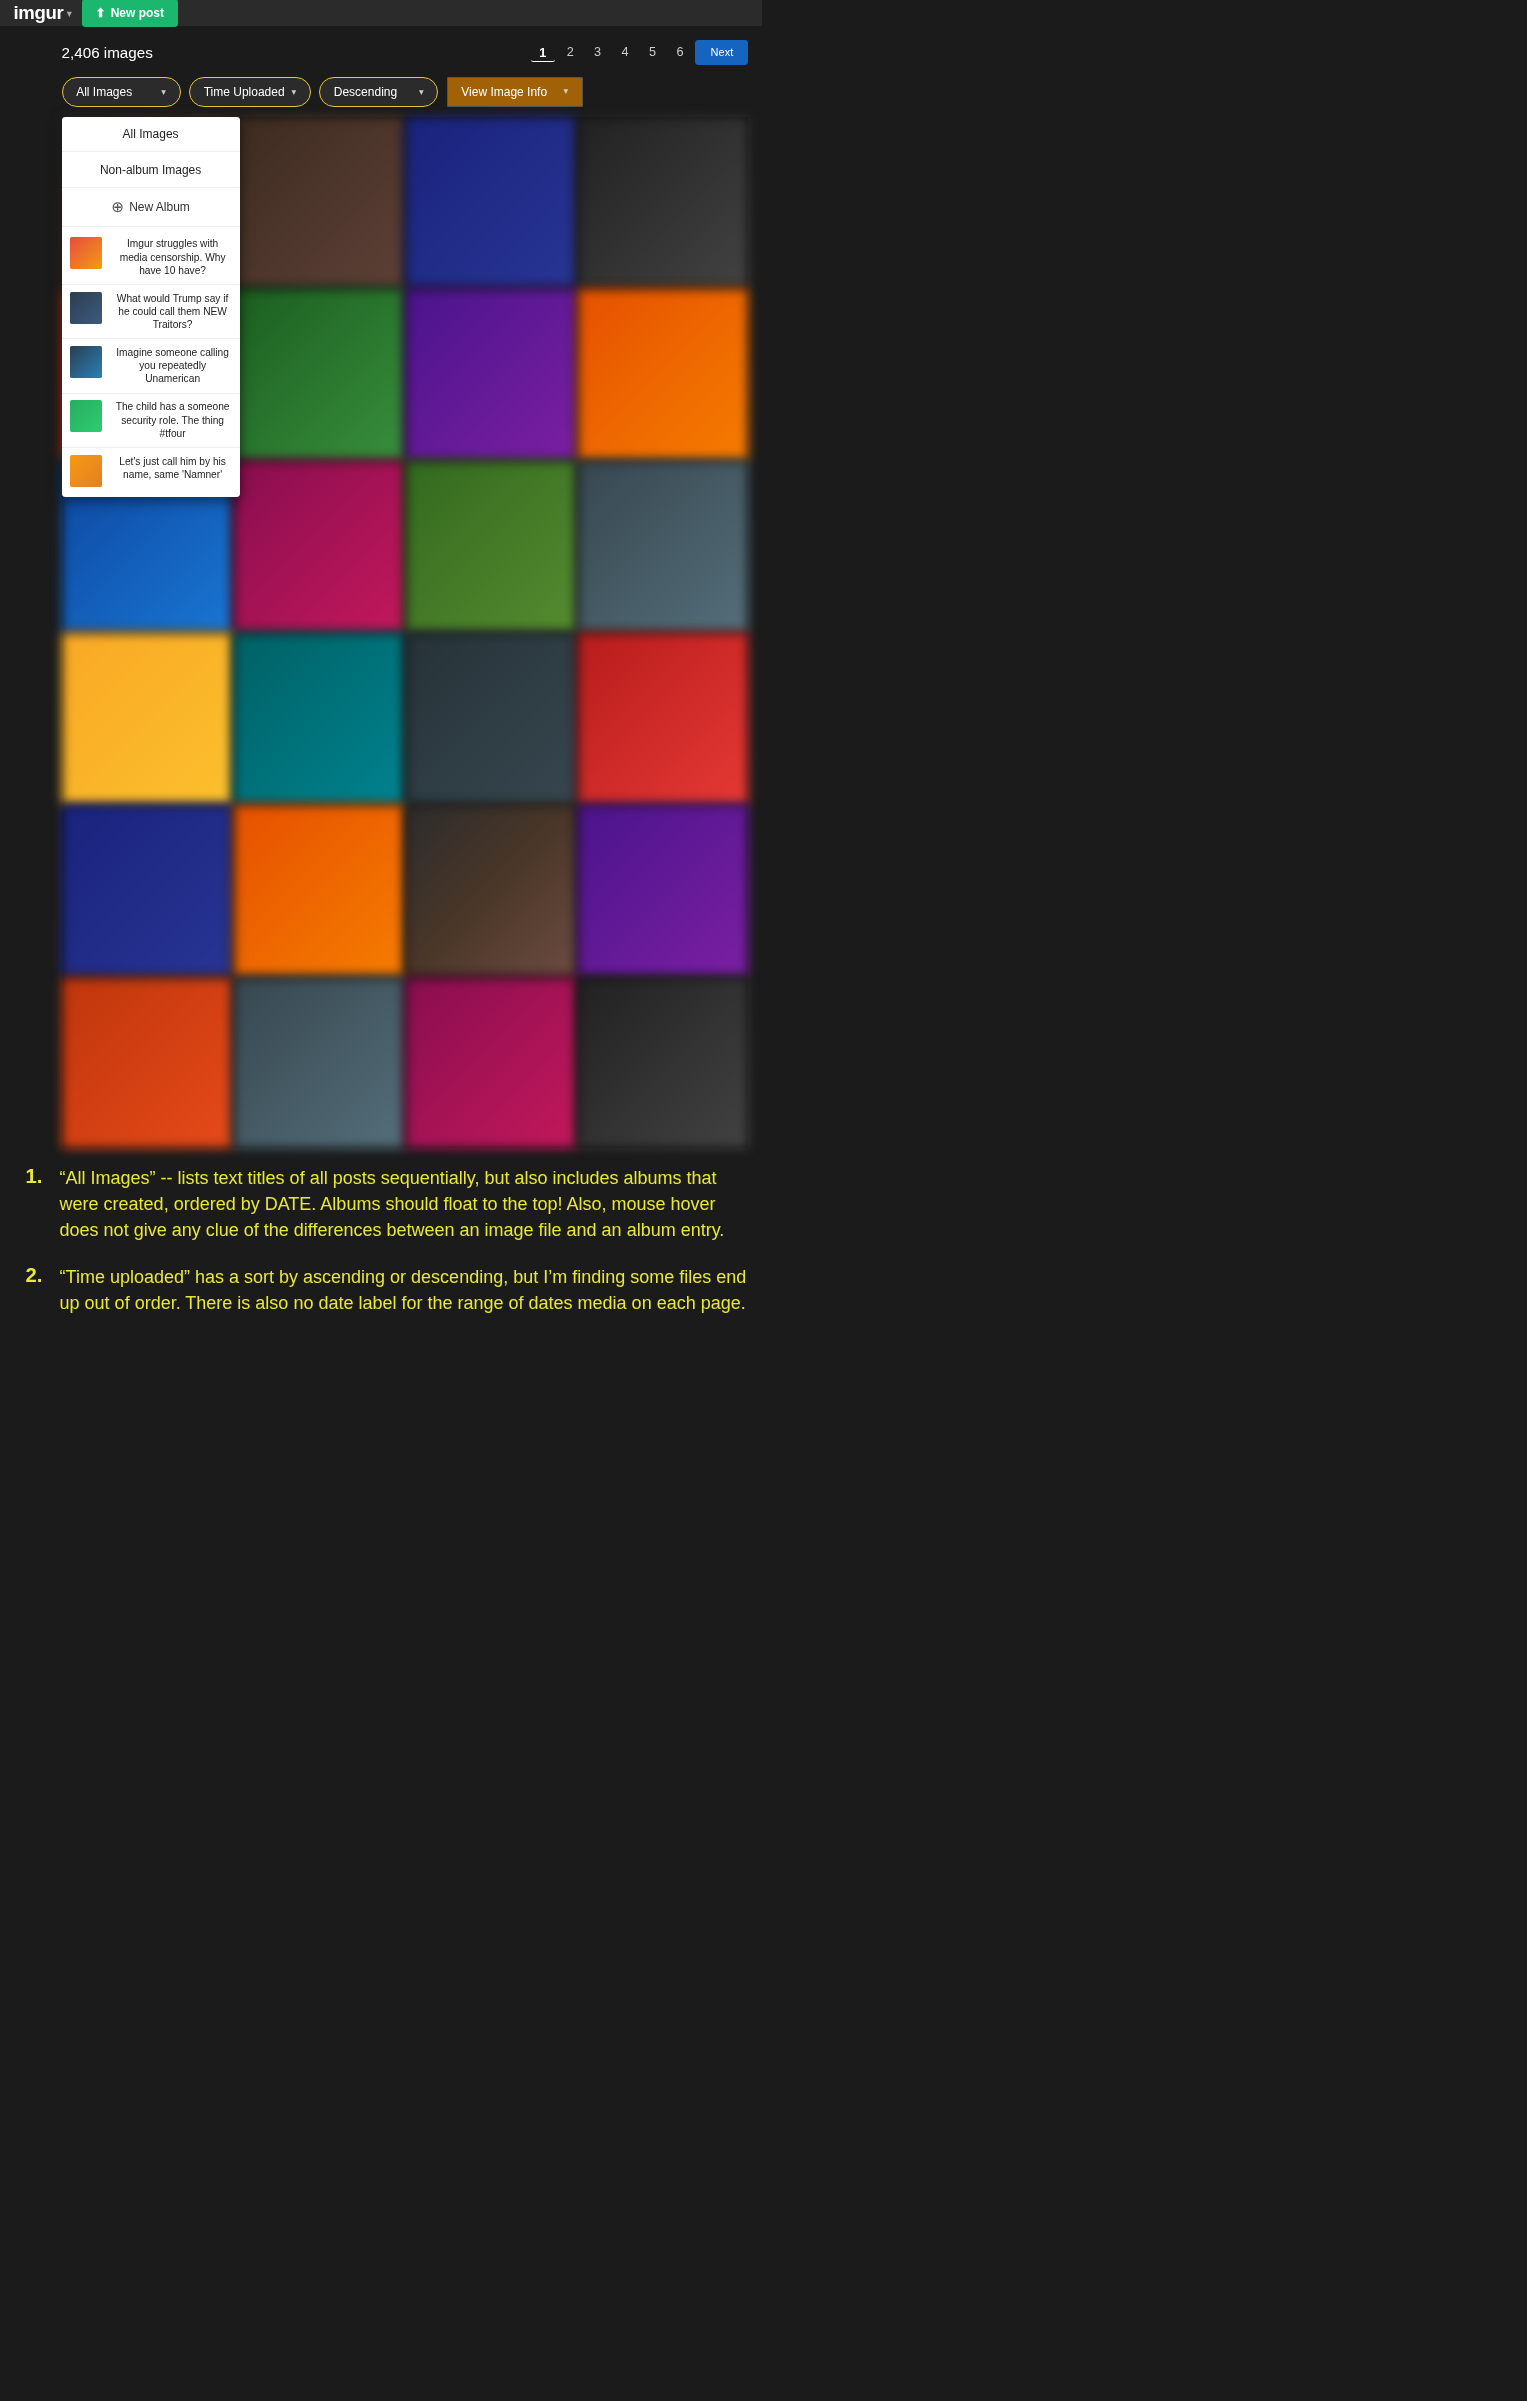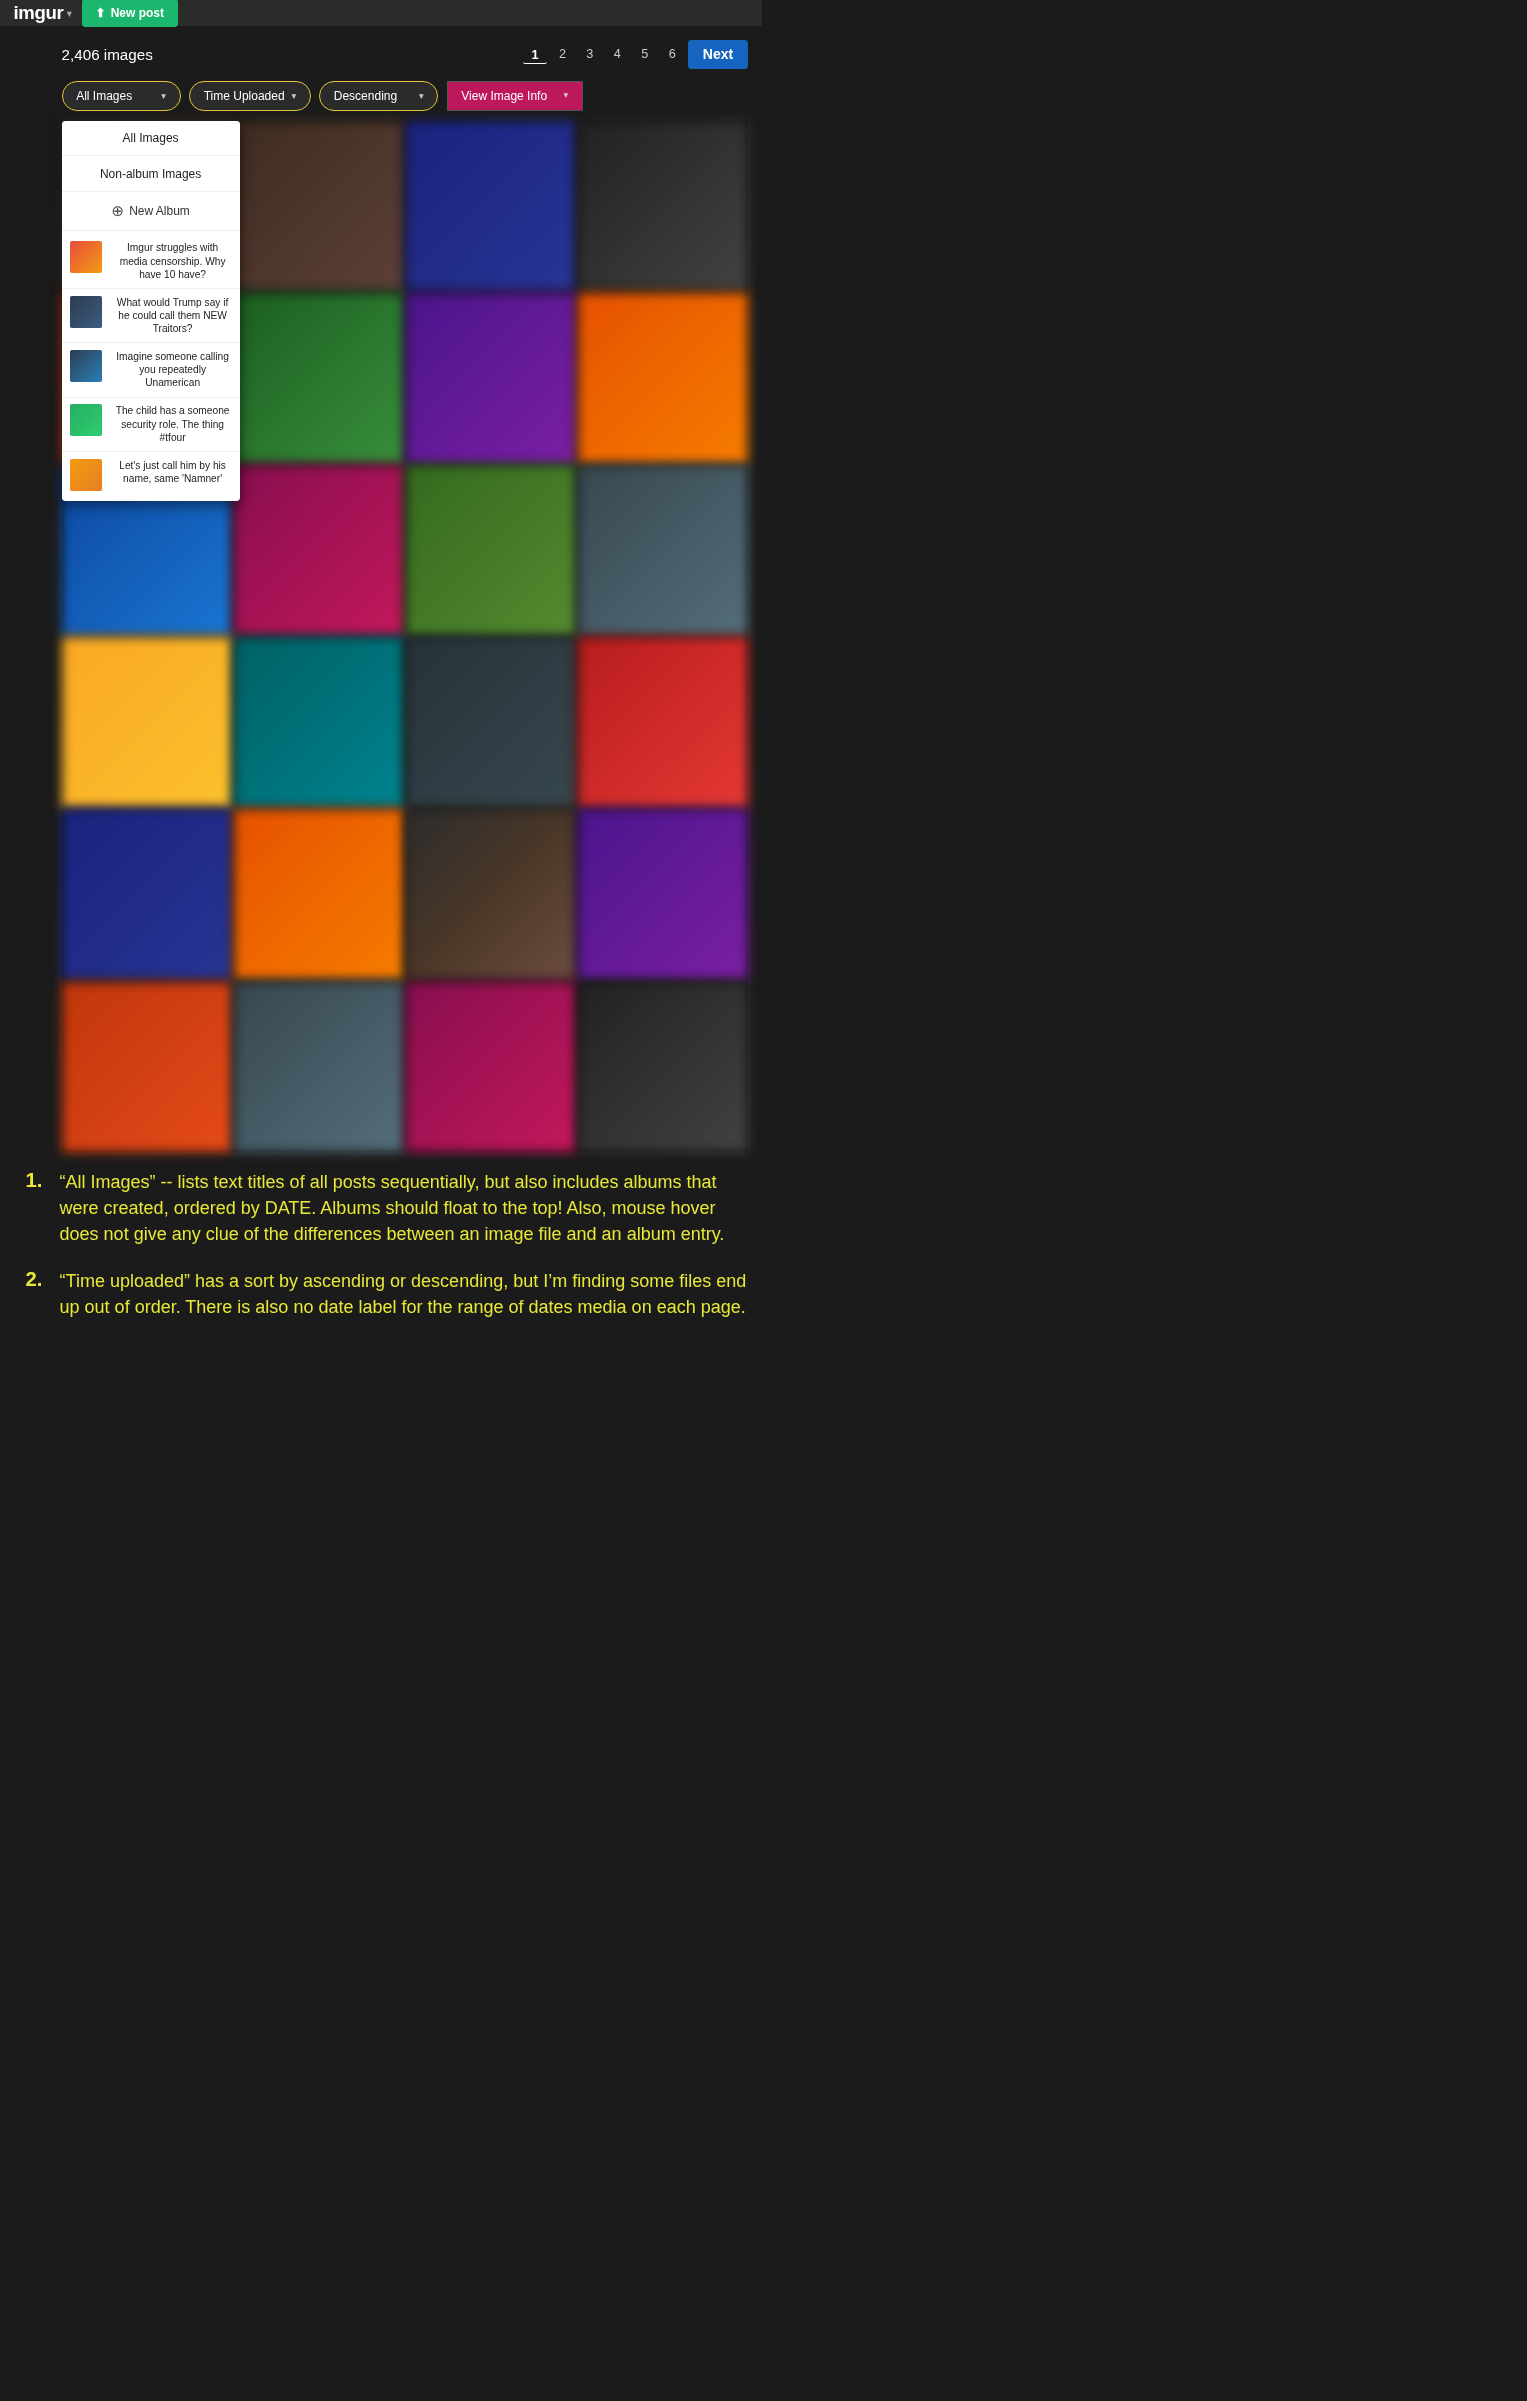--- a/index.html
+++ b/index.html
@@ -88,22 +88,22 @@
       font-weight: 700;
       border-bottom: 1.7px solid #fff;
       padding-bottom: 1.7px;
     }
     .next-btn {
       background: #1565c0;
       color: #fff;
       border: none;
       border-radius: 3.4px;
       padding: 6.8px 15.2px;
-      font-size: 14px;
-      font-weight: 700;
+      font-size: 11px;
+      font-weight: 400;
       cursor: pointer;
     }
 
     
     .filter-row {
       display: flex;
       align-items: center;
       gap: 8.5px;
       margin-bottom: 10.2px;
     }
@@ -115,21 +115,21 @@
       padding: 6.8px 13.6px;
       font-size: 12px;
       cursor: pointer;
       display: flex;
       align-items: center;
       gap: 6.8px;
       min-width: 119px;
       position: relative;
     }
     .filter-btn-plain {
-      background: #be185d;
+      background: #a16207;
       color: #fff;
       border: 0.8px solid #555;
       border-radius: 1px;
       padding: 6.8px 13.6px;
       font-size: 12px;
       cursor: pointer;
       display: flex;
       align-items: flex-start;
       gap: 6.8px;
       min-width: 136px;

